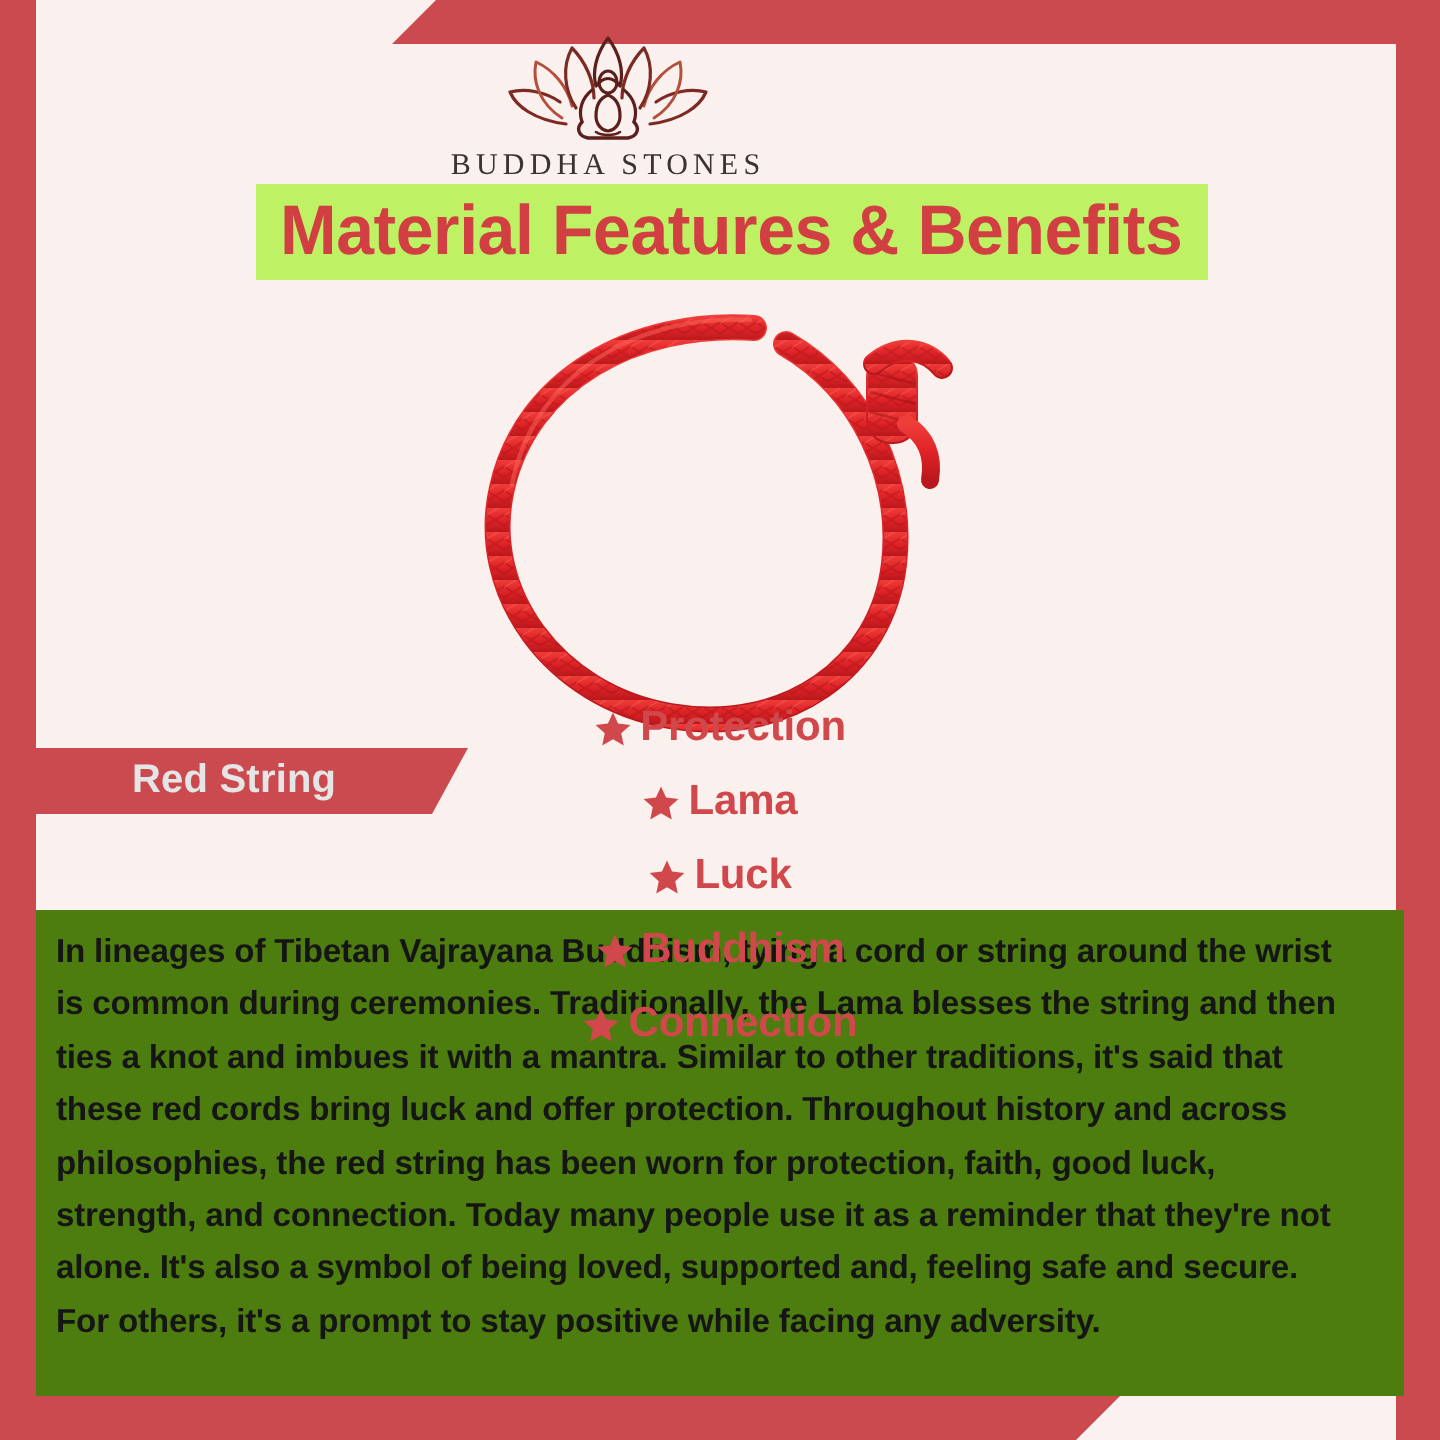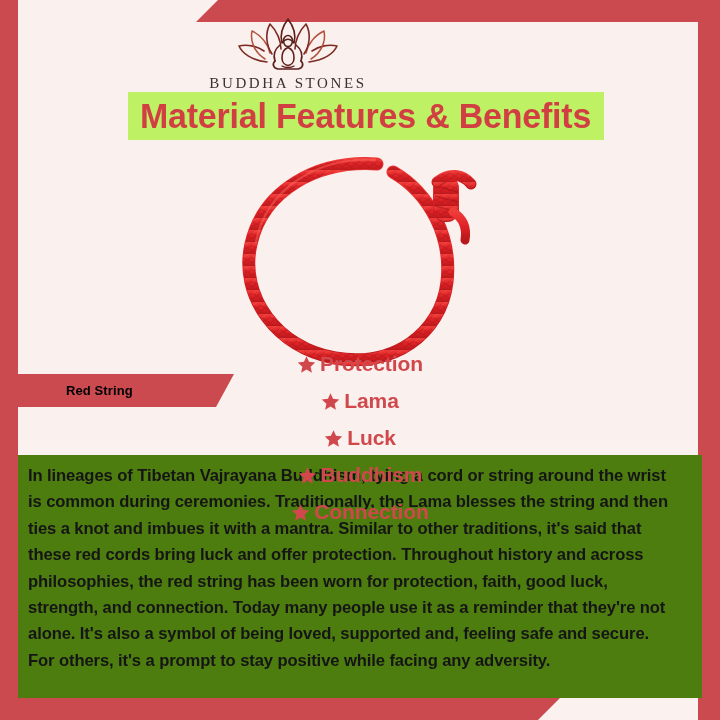--- a/index.html
+++ b/index.html
@@ -66,21 +66,21 @@
     left: 0;
     width: 100%;
     height: 440px;
     background: #faf0ed;
   }
 
   
   .logo-wrap {
     position: absolute;
     top: 16px;
-    left: 0;
+    left: 16px;
     width: 576px;
     text-align: center;
     z-index: 6;
   }
   .logo-mark {
     display: block;
     margin: 0 auto;
     width: 104px;
     height: 56px;
   }
@@ -140,22 +140,22 @@
     left: 18px;
     width: 216px;
     height: 33px;
     background: #cb4a50;
     clip-path: polygon(0 0, 100% 0, calc(100% - 18px) 100%, 0 100%);
     z-index: 6;
     display: flex;
     align-items: center;
   }
   .name-banner-text {
-    color: #000000;
-    font-size: 13px;
+    color: #e5e5e5;
+    font-size: 20px;
     font-weight: bold;
     padding-left: 48px;
     letter-spacing: 0.1px;
     white-space: nowrap;
   }
 
   
   .features {
     position: absolute;
     top: 421px;

